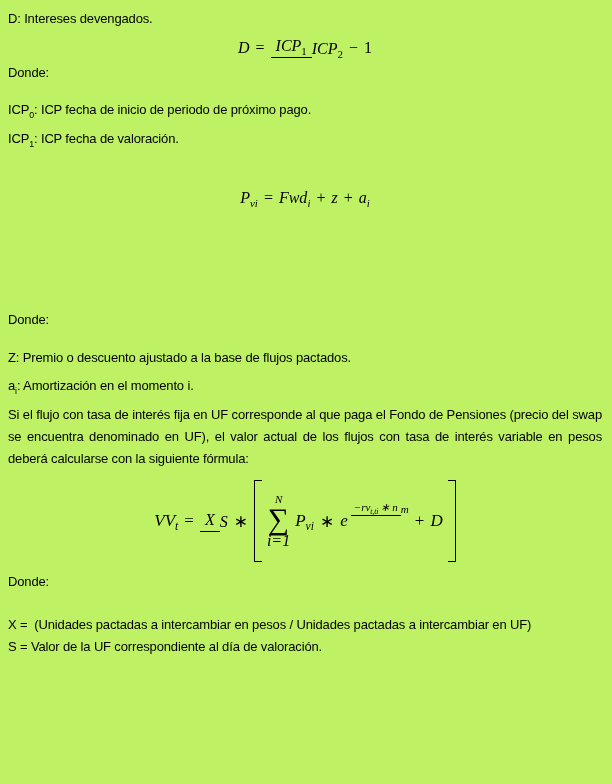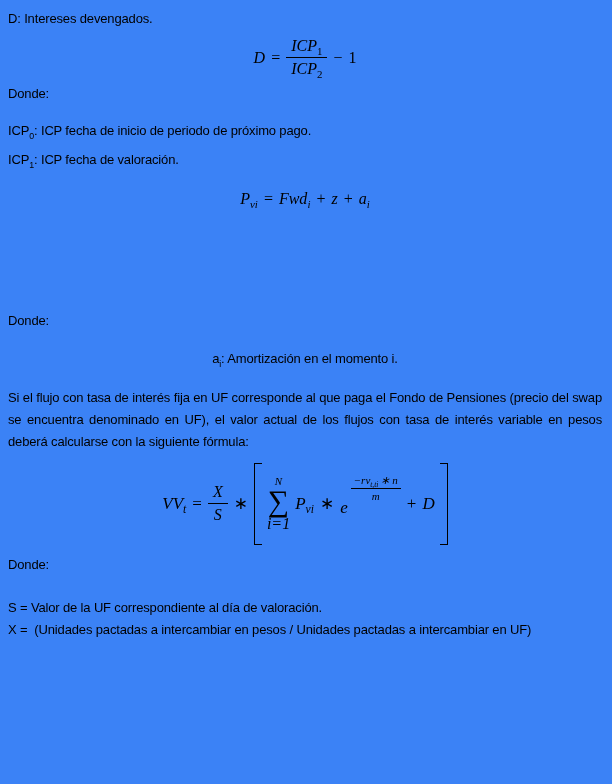--- a/index.html
+++ b/index.html
@@ -1,21 +1,21 @@
 <!DOCTYPE html>
 <html><head>
 <meta charset="utf-8">
 <style>
   * { margin: 0; padding: 0; box-sizing: border-box; }
   html, body { background: #ffffff; }
   .page {
     position: relative;
     width: 612px;
     height: 784px;
-    background: #3b82f6;
+    background: #bef264;
     color: #000000;
     font-family: "Liberation Sans", sans-serif;
     font-size: 13px;
     letter-spacing: -0.15px;
     padding: 8px 10px 0 8px;
     overflow: hidden;
   }
   p { line-height: 21px; }
   .justify { text-align: justify; }
   .justify-full { text-align: justify; text-align-last: justify; }
@@ -33,21 +33,21 @@
     font-family: "Liberation Serif", serif;
     letter-spacing: 0;
     color: #000;
   }
   .mi { font-style: italic; }
   .mo { font-style: normal; margin: 0 6px; }
   .mn { font-style: normal; }
   .formula sub.it { font-style: italic; }
   .formula sub.up { font-style: normal; }
 
-  .frac { display: inline-flex; flex-direction: column; align-items: center; text-align: right; font-family: Liberation Serif, serif; }
+  .frac { display: inline-flex; flex-direction: row; align-items: center; text-align: right; font-family: Liberation Serif, serif; }
   .frac .num { border-bottom: 1px solid #000; padding: 0 5px 2px 5px; line-height: 1.15; }
   .frac .den { padding-top: 2px; line-height: 1.15; }
 
   .f-d   { font-size: 16px; margin: 8px 0 4px 0; }
   .f-pvi { font-size: 16px; height: 26px; margin-top: 2px; }
   .f-vvt { font-size: 17px; height: 84px; margin-top: 8px; }
   .f-vvt .frac.outer { font-size: 16px; }
 
   
   .sum { display: inline-flex; flex-direction: column; align-items: center; margin: 0 5px 0 2px; }
@@ -62,37 +62,37 @@
     height: 82px;
     border-top: 1.6px solid #000;
     border-bottom: 1.6px solid #000;
   }
   .bracket.left  { border-left: 1.6px solid #000;  margin-right: 3px; }
   .bracket.right { border-right: 1.6px solid #000; margin-left: 5px; }
 
   
   .e-group { display: inline-flex; align-items: flex-end; }
   .exp-frac {
-    display: inline-flex; flex-direction: column; align-items: center;
+    display: inline-flex; flex-direction: row; align-items: center;
     font-size: 11px;
     transform: translateY(-15px);
     margin-left: 3px;
   }
   .exp-frac .num { border-bottom: 1px solid #000; padding: 0 3px 1px 3px; line-height: 1.2; }
   .exp-frac .den { padding-top: 1px; line-height: 1.2; }
   .tail-gap { margin-left: 2px; }
 
   .spacer-lg { height: 98px; }
 
   .m-after-p1   { margin-bottom: 0; }
   .m-donde1     { margin-bottom: 16px; }
   .m-icp        { margin-bottom: 8px; }
-  .m-icp-block  { margin-bottom: 16px; }
+  .m-icp-block  { margin-bottom: 36px; }
   .m-donde2     { margin-top: 0; margin-bottom: 14px; }
-  .m-defs-end   { margin-bottom: 14px; text-align: center; }
+  .m-defs-end   { margin-bottom: 4px; }
   .m-si         { margin-bottom: 9px; }
   .m-donde3     { margin-top: 8px; margin-bottom: 22px; }
 </style>
 </head>
 <body>
 
 <div class="page">
 
   <p class="m-after-p1">D: Intereses devengados.</p>
 
@@ -120,20 +120,21 @@
     <span class="mo">+</span>
     <span class="mi">z</span>
     <span class="mo">+</span>
     <span class="mi"><span>a</span><sub class="it">i</sub></span>
   </div>
 
   <div class="spacer-lg"></div>
 
   <p class="m-donde2">Donde:</p>
 
+  <p class="lh28">Z: Premio o descuento ajustado a la base de flujos pactados.</p>
   <p class="lh28 m-defs-end"><span>a</span><sub>i</sub><span>: Amortización en el momento i.</span></p>
 
   <p class="justify lh22 m-si">Si el flujo con tasa de interés fija en UF corresponde al que paga el Fondo de Pensiones (precio del swap se encuentra denominado en UF), el valor actual de los flujos con tasa de interés variable en pesos deberá calcularse con la siguiente fórmula:</p>
 
   <div class="formula f-vvt">
     <span class="mi"><span>VV</span><sub class="it">t</sub></span>
     <span class="mo">=</span>
     <span class="frac outer">
       <span class="num mi">X</span>
       <span class="den mi">S</span>
@@ -154,16 +155,16 @@
         <span class="den mi">m</span>
       </span>
     </span>
     <span class="mo">+</span>
     <span class="mi">D</span>
     <span class="bracket right"></span>
   </div>
 
   <p class="m-donde3">Donde:</p>
 
+  <p class="lh22 prewrap">X =  (Unidades pactadas a intercambiar en pesos / Unidades pactadas a intercambiar en UF)</p>
   <p class="lh22">S = Valor de la UF correspondiente al día de valoración.</p>
-  <p class="lh22 prewrap">X =  (Unidades pactadas a intercambiar en pesos / Unidades pactadas a intercambiar en UF)</p>
 
 </div>
 
 </body></html>

